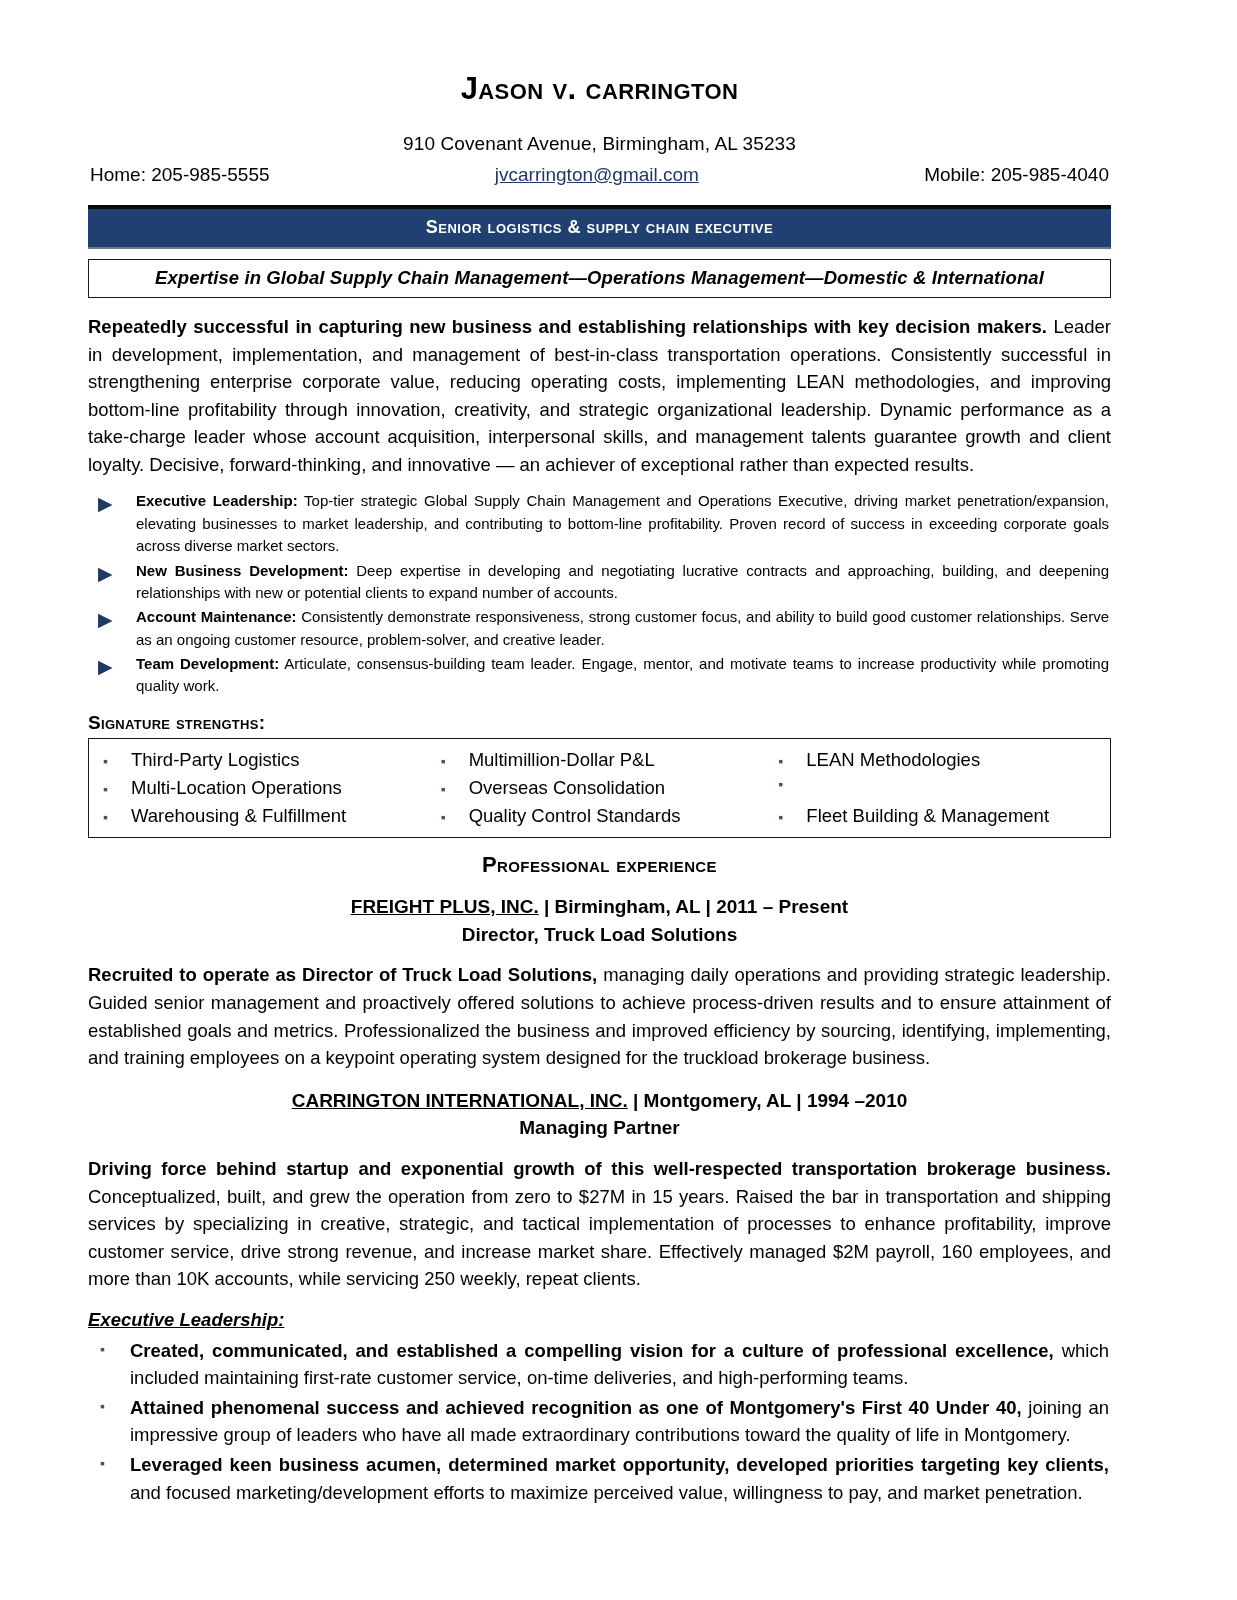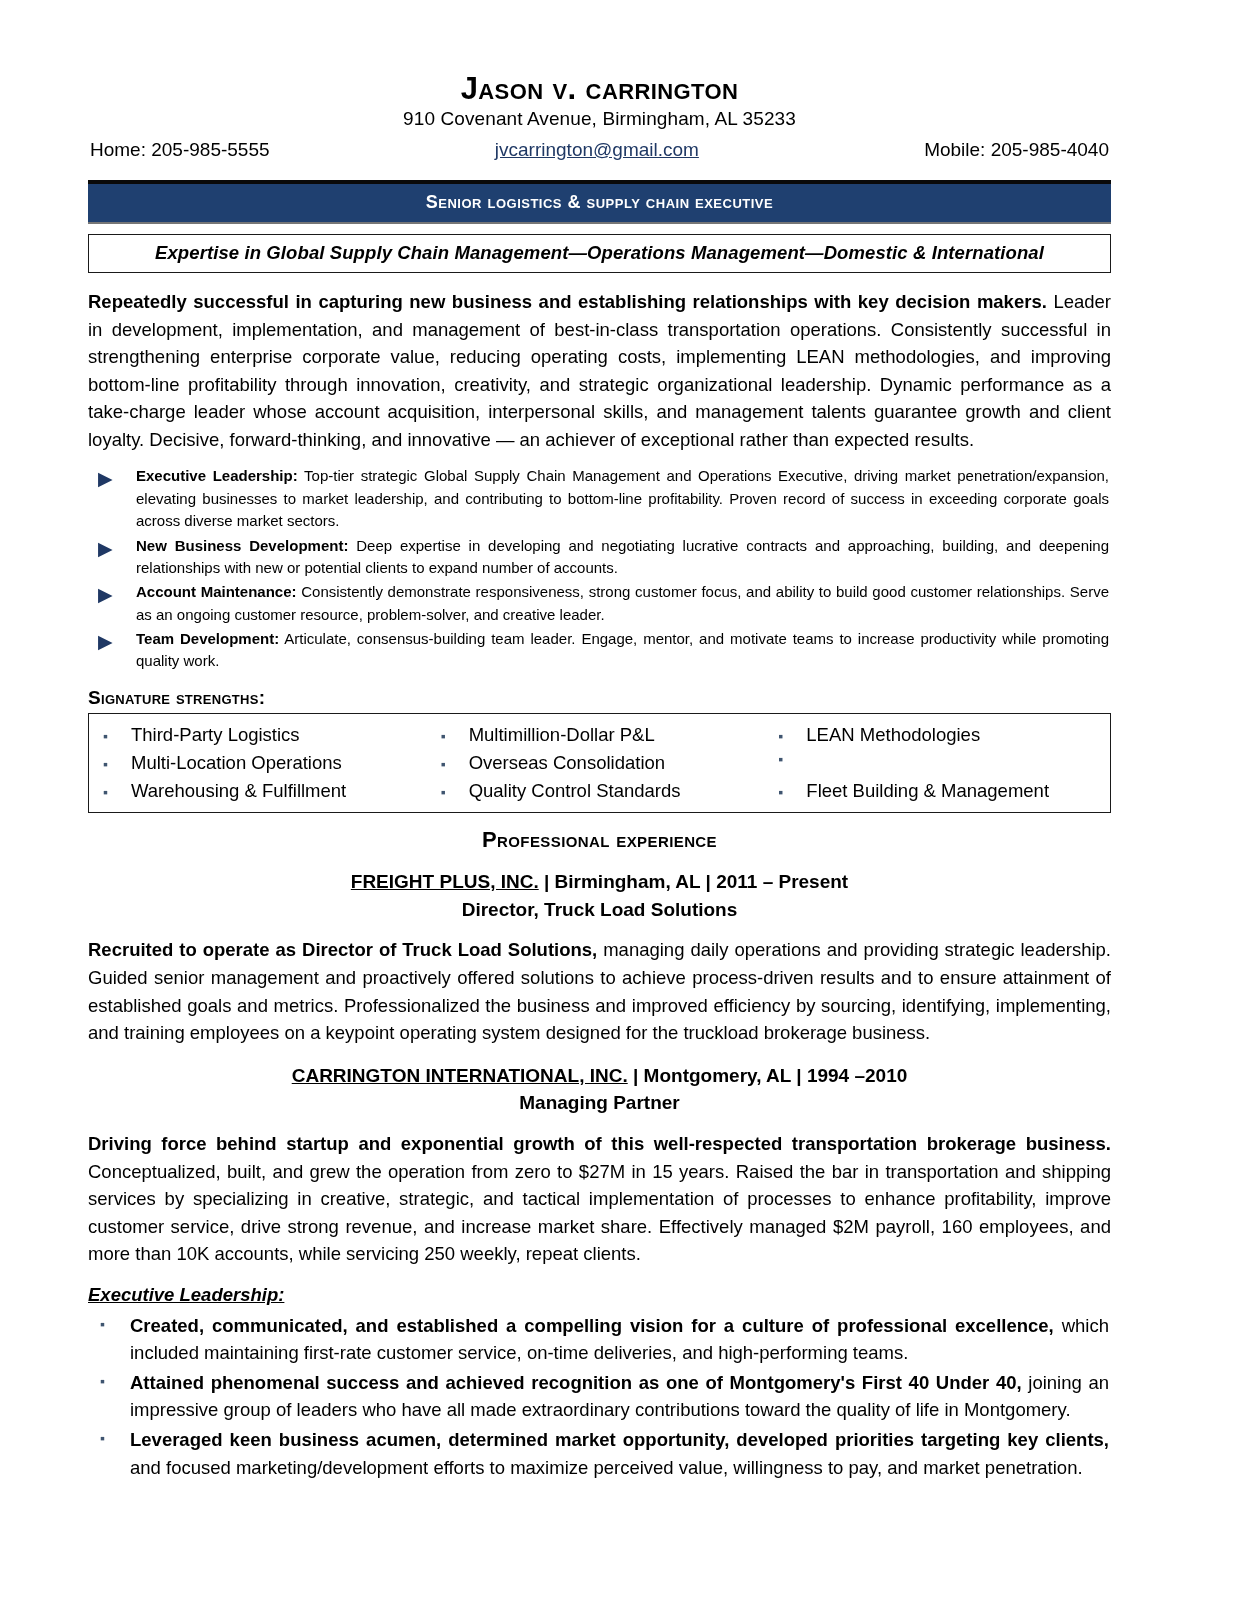--- a/index.html
+++ b/index.html
@@ -30,21 +30,21 @@
     letter-spacing: 0.4px;
     font-variant: small-caps;
     text-transform: lowercase;
     line-height: 1.1;
     margin: 12px 0 0 0;
   }
   .name::first-letter { text-transform: uppercase; }
   .address {
     text-align: center;
     font-size: 19px;
-    margin-top: 2px;
+    margin-top: 27px;
     letter-spacing: 0.1px;
   }
   .contact-row {
     display: flex;
     align-items: baseline;
     justify-content: space-between;
     margin-top: 9px;
     font-size: 19px;
     gap: 16px;
   }

